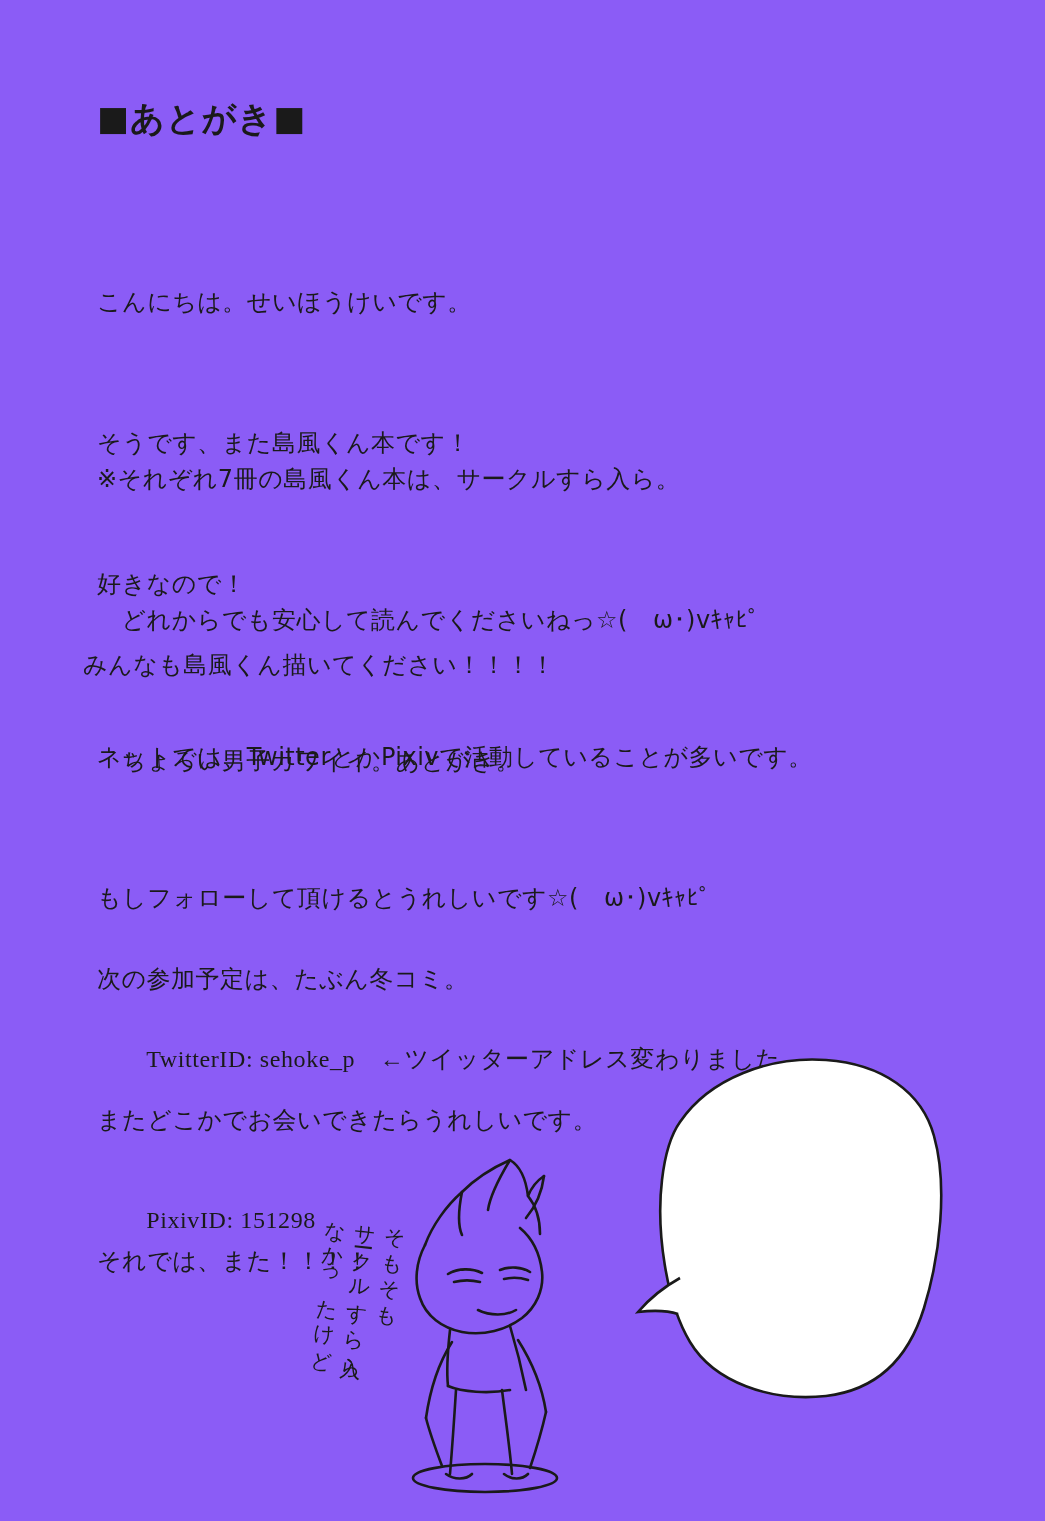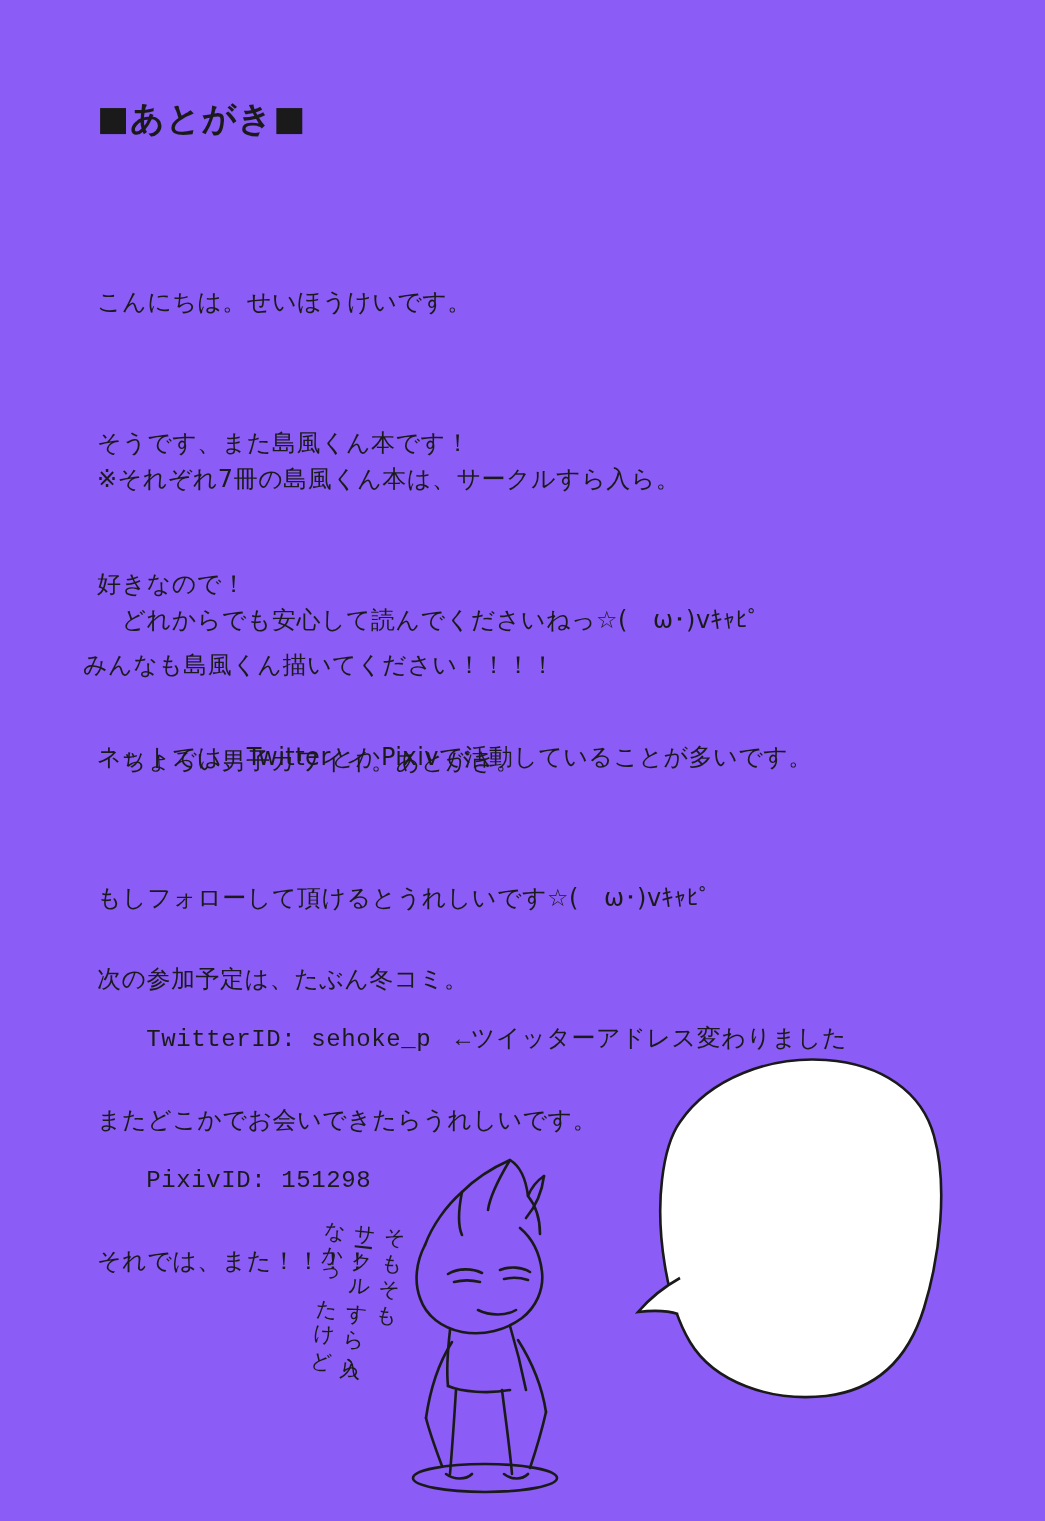--- a/index.html
+++ b/index.html
@@ -41,21 +41,21 @@
     white-space: pre;
   }
   .block .ln { display: block; }
 
   .b1 { left: 97px; top: 185px; }
   .b2 { left: 97px; top: 362px; }
   .b3 { left: 83px; top: 548px; }
   .b4 { left: 97px; top: 640px; }
   .b5 { left: 97px; top: 862px; }
 
-  .mono { font-family: Liberation Mono, monospace; letter-spacing: 0.6px; }
+  .mono { font-family: Liberation Serif, serif; letter-spacing: 0.6px; margin-top: 20px; }
 
   
   .illus {
     position: absolute;
     left: 210px;
     top: 1030px;
     width: 790px;
     height: 480px;
   }
   .illus svg { display: block; }

